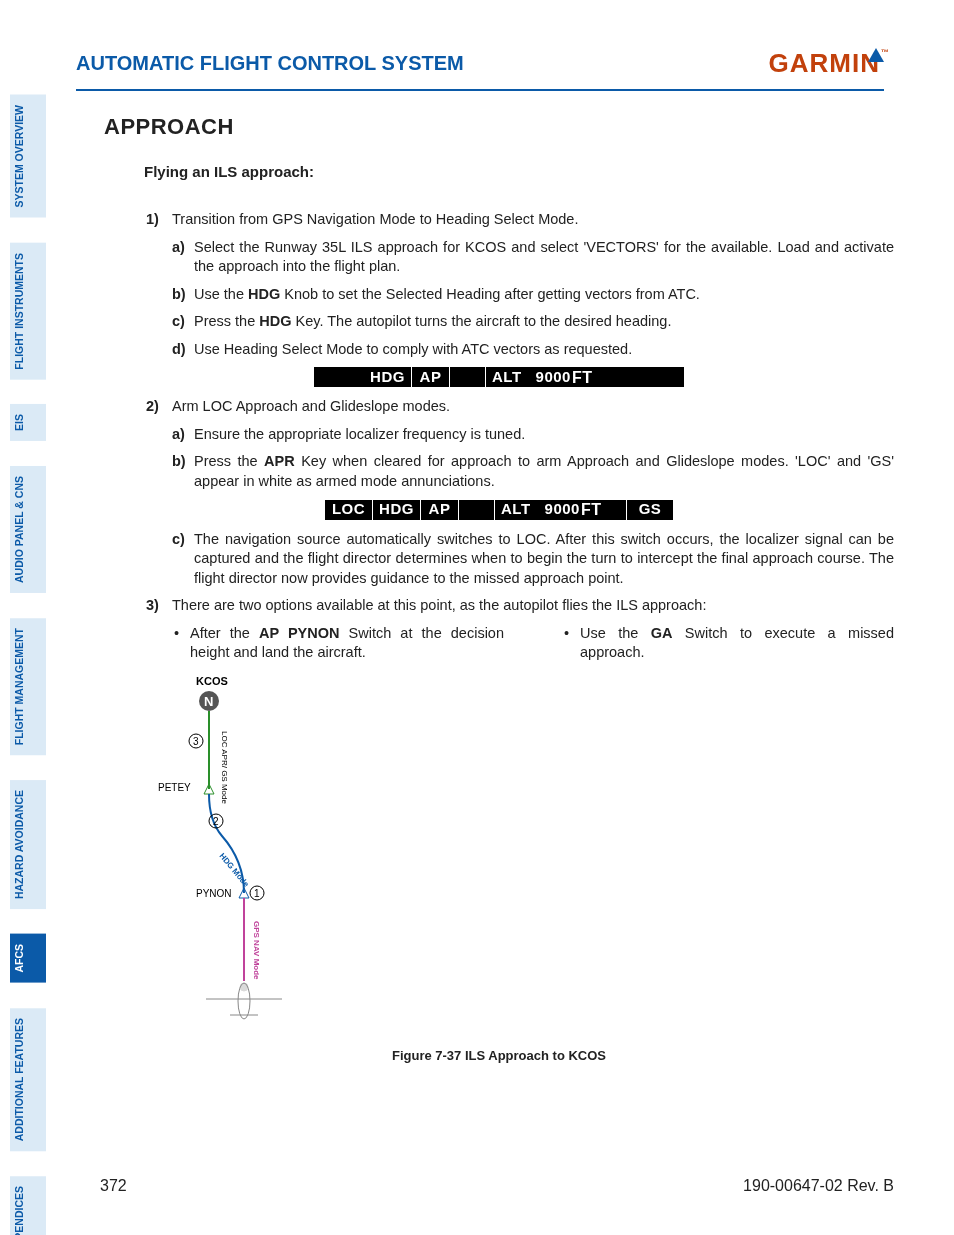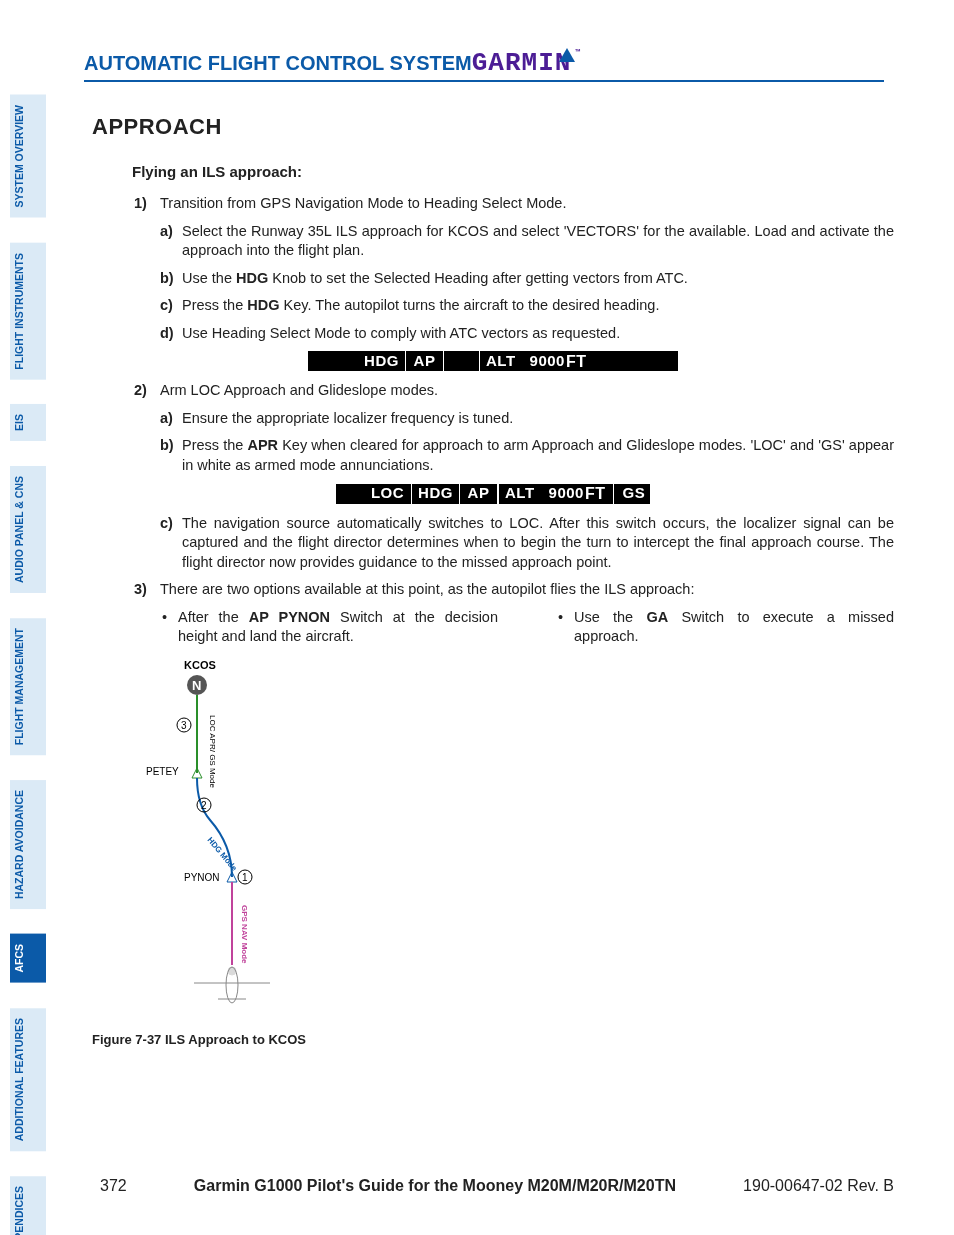--- a/index.html
+++ b/index.html
@@ -30,60 +30,61 @@
     text-align: center;
     padding: 10px 4px;
     line-height: 1.1;
     width: 36px;
     margin-left: 10px;
   }
   .tab.active { background: #0b5aa8; color: #fff; }
   .pageheader {
     position: absolute;
     top: 48px;
-    left: 84px;
+    left: 76px;
     right: 70px;
     display: flex;
+    justify-content: space-between;
     align-items: center;
     border-bottom: 2px solid #0b5aa8;
-    padding-bottom: 2px;
+    padding-bottom: 10px;
   }
   .page-title {
     color: #0b5aa8;
     font-size: 20px;
     font-weight: 700;
   }
   .garmin-logo {
-    font-family: Liberation Mono, monospace;
+    font-family: Liberation Sans, sans-serif;
     font-weight: 900;
     font-size: 26px;
     letter-spacing: 1px;
-    color: #4c1d95;
+    color: #c2410c;
     position: relative;
   }
   .garmin-logo svg { vertical-align: top; margin-left: -12px; margin-bottom:2px;}
   .content {
     position: absolute;
     top: 112px;
-    left: 92px;
+    left: 104px;
     right: 60px;
     font-size: 14.5px;
     line-height: 1.35;
   }
   h2.approach {
     font-size: 22px;
     font-weight: 800;
     margin-bottom: 20px;
     letter-spacing: .5px;
   }
   .subhead {
     font-weight: 700;
     font-size: 15px;
     margin-left: 40px;
-    margin-bottom: 12px;
+    margin-bottom: 28px;
   }
   .step {
     display: flex;
     margin-left: 42px;
     margin-bottom: 8px;
     text-align: justify;
   }
   .step .no { font-weight: 700; min-width: 26px; }
   .step .txt { flex: 1; }
   .sub {
@@ -101,21 +102,21 @@
     font-family: "Arial Narrow", Arial, sans-serif;
     font-weight: 700;
     font-size: 15px;
     height: 20px;
     margin: 4px auto 10px;
     display: flex;
     align-items: center;
     letter-spacing: .5px;
   }
   .bar1 { width: 370px; }
-  .bar2 { width: 314px; padding-left: 28px; }
+  .bar2 { width: 348px; }
   .cell { border-right: 1px solid #fff; padding: 0 8px; display:flex; align-items:center; height:100%; }
   .cell.last { border-right: none; }
   .ft { font-size: 16px; margin-left:1px;}
   .cols {
     display: flex;
     gap: 60px;
     margin-left: 70px;
     margin-top: 6px;
   }
   .colitem {
@@ -123,21 +124,21 @@
     width: 340px;
     text-align: justify;
   }
   .colitem .bull { min-width: 16px; }
   .diagram {
     display: flex;
     justify-content: flex-start;
     margin-top: 8px;
   }
   .figcap {
-    text-align: left;
+    text-align: center;
     font-weight: 700;
     font-size: 13px;
     margin-top: 6px;
   }
   .footer {
     position: absolute;
     bottom: 40px;
     left: 100px;
     right: 60px;
     display: flex;
@@ -285,15 +286,14 @@
         <line x1="-14" y1="14" x2="14" y2="14"></line>
         <circle cx="0" cy="-14" r="4" fill="#888" opacity=".3"></circle>
       </g>
     </svg>
   </div>
   <div class="figcap">Figure 7-37  ILS Approach to KCOS</div>
 </div>
 
 <div class="footer">
   <div>372</div>
-  <div class="mid">Garmin G1000 Pilot's Guide for the Mooney M20M/M20R/M20TN</div>
   <div>190-00647-02   Rev. B</div>
 </div>
 
 </body></html>

